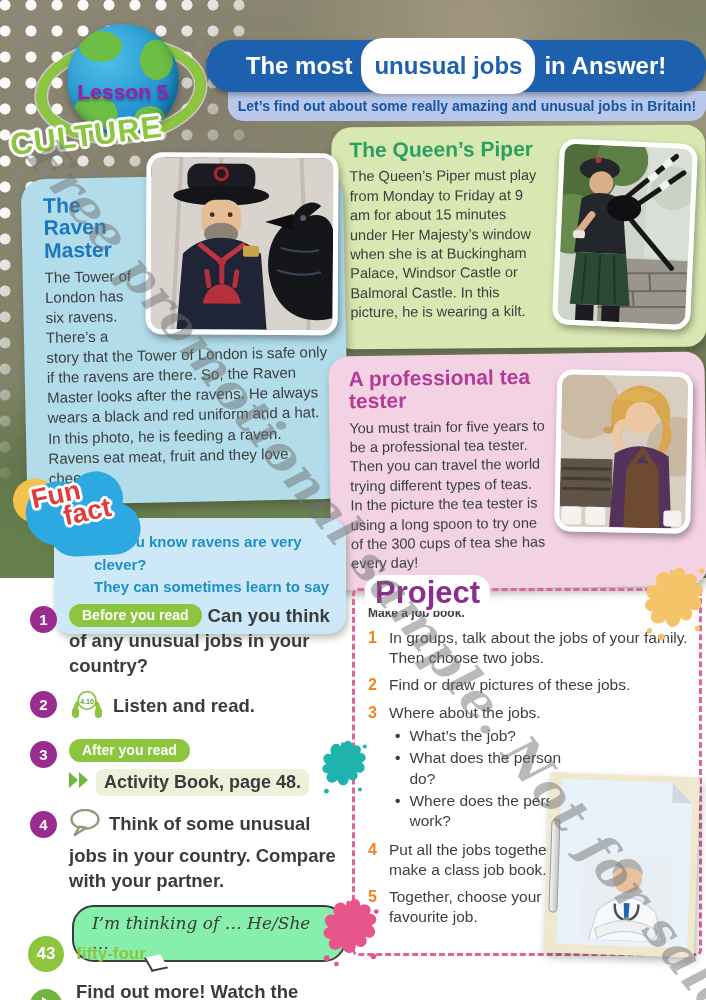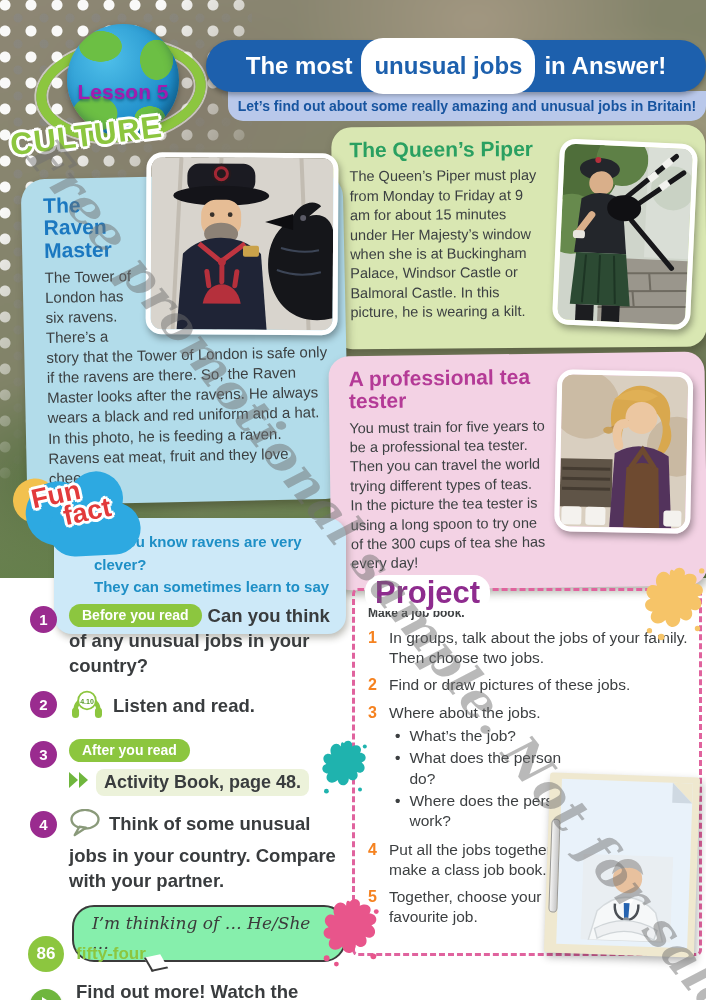--- a/index.html
+++ b/index.html
@@ -470,19 +470,19 @@
   </svg>
   <svg class="splash sp-pink" width="68" height="72" viewBox="0 0 60 74">
     <path fill="#e8558b" d="M30 6 C34 0 42 4 40 10 C48 6 54 12 50 18 C58 18 60 28 52 30 C60 36 54 46 46 42 C50 50 42 56 36 50 C36 60 24 62 22 52 C14 60 4 52 10 44 C2 44 0 34 8 32 C0 26 6 16 14 20 C10 10 20 2 26 10 C26 4 28 4 30 6 Z"></path>
     <circle cx="6" cy="64" r="3" fill="#e8558b"></circle>
       <circle cx="16" cy="70" r="2.5" fill="#e8558b"></circle>
       <circle cx="54" cy="62" r="3" fill="#e8558b"></circle>
       <circle cx="57" cy="16" r="2.5" fill="#e8558b"></circle>
   </svg>
 
   <div class="footer">
-    <div class="page-circle">86</div>
+    <div class="page-circle">43</div>
     <div class="page-word">fifty-four</div>
   </div>
 
   <div class="watermark">Free promotional sample. Not for sale.</div>
 
 </div>
 
 </body></html>

